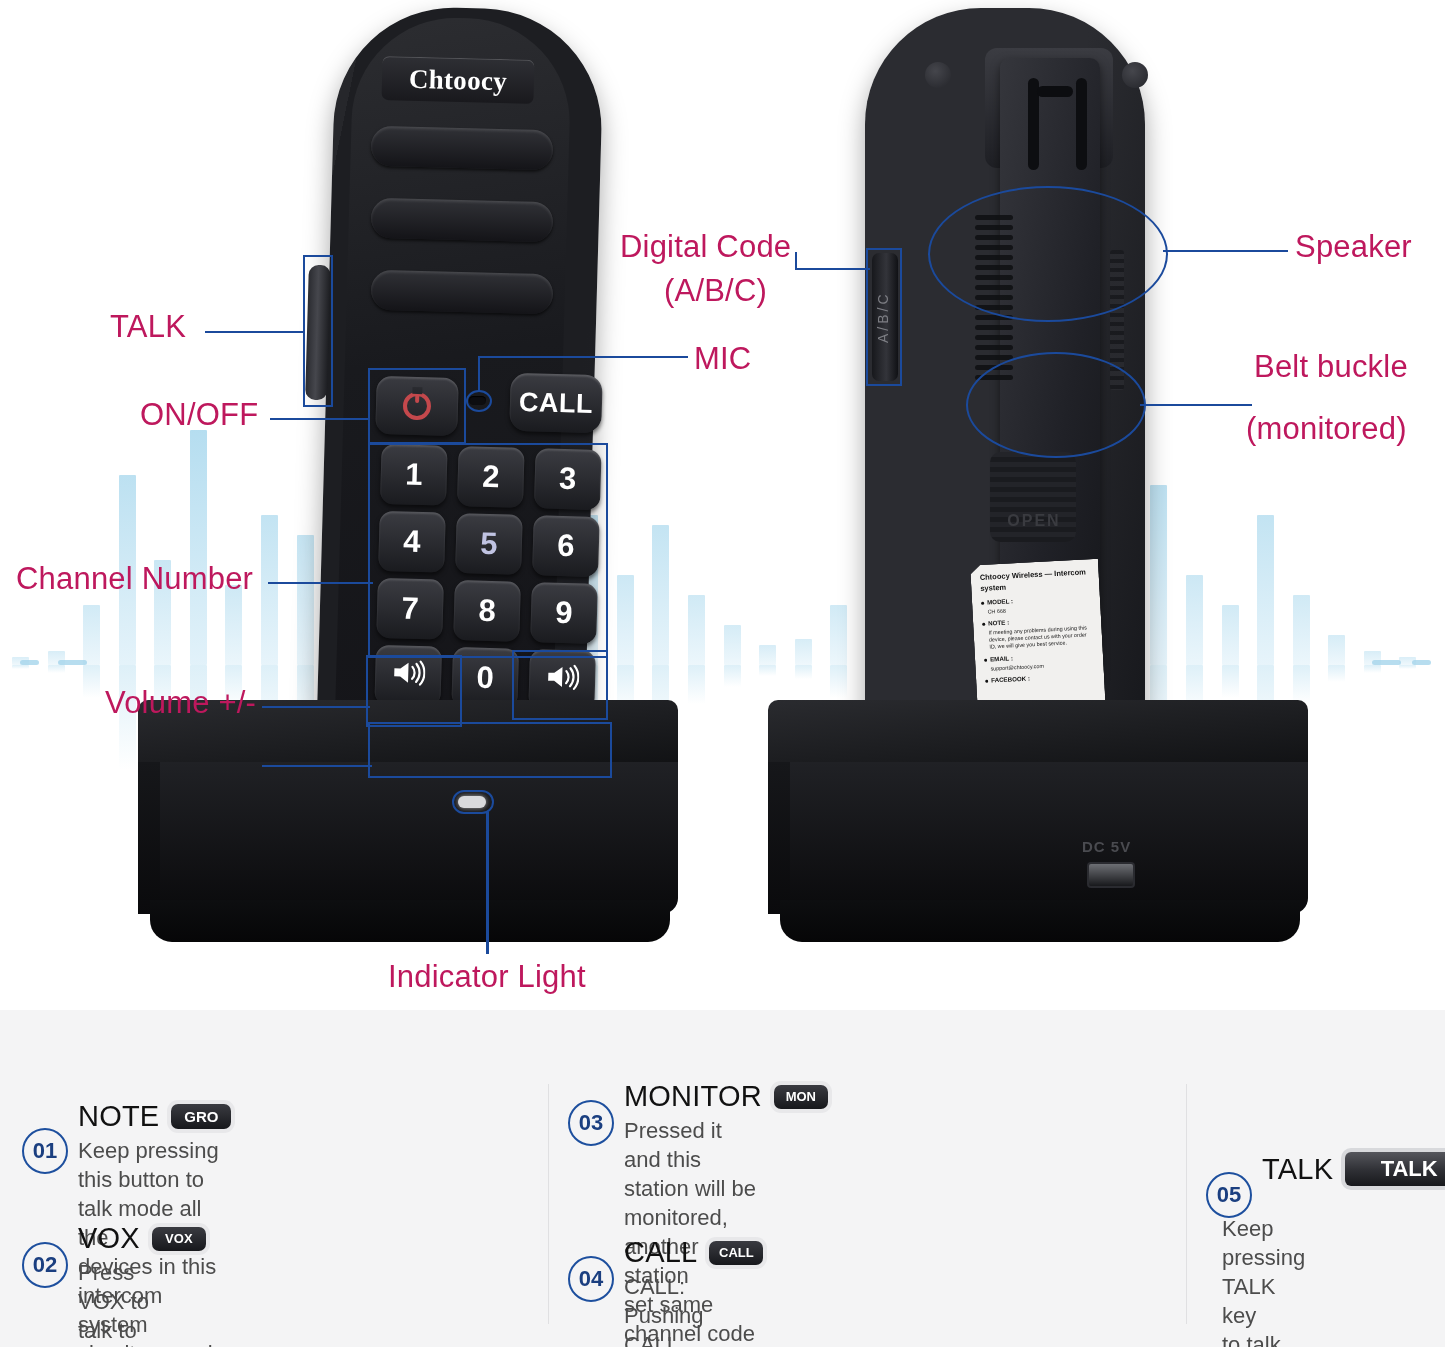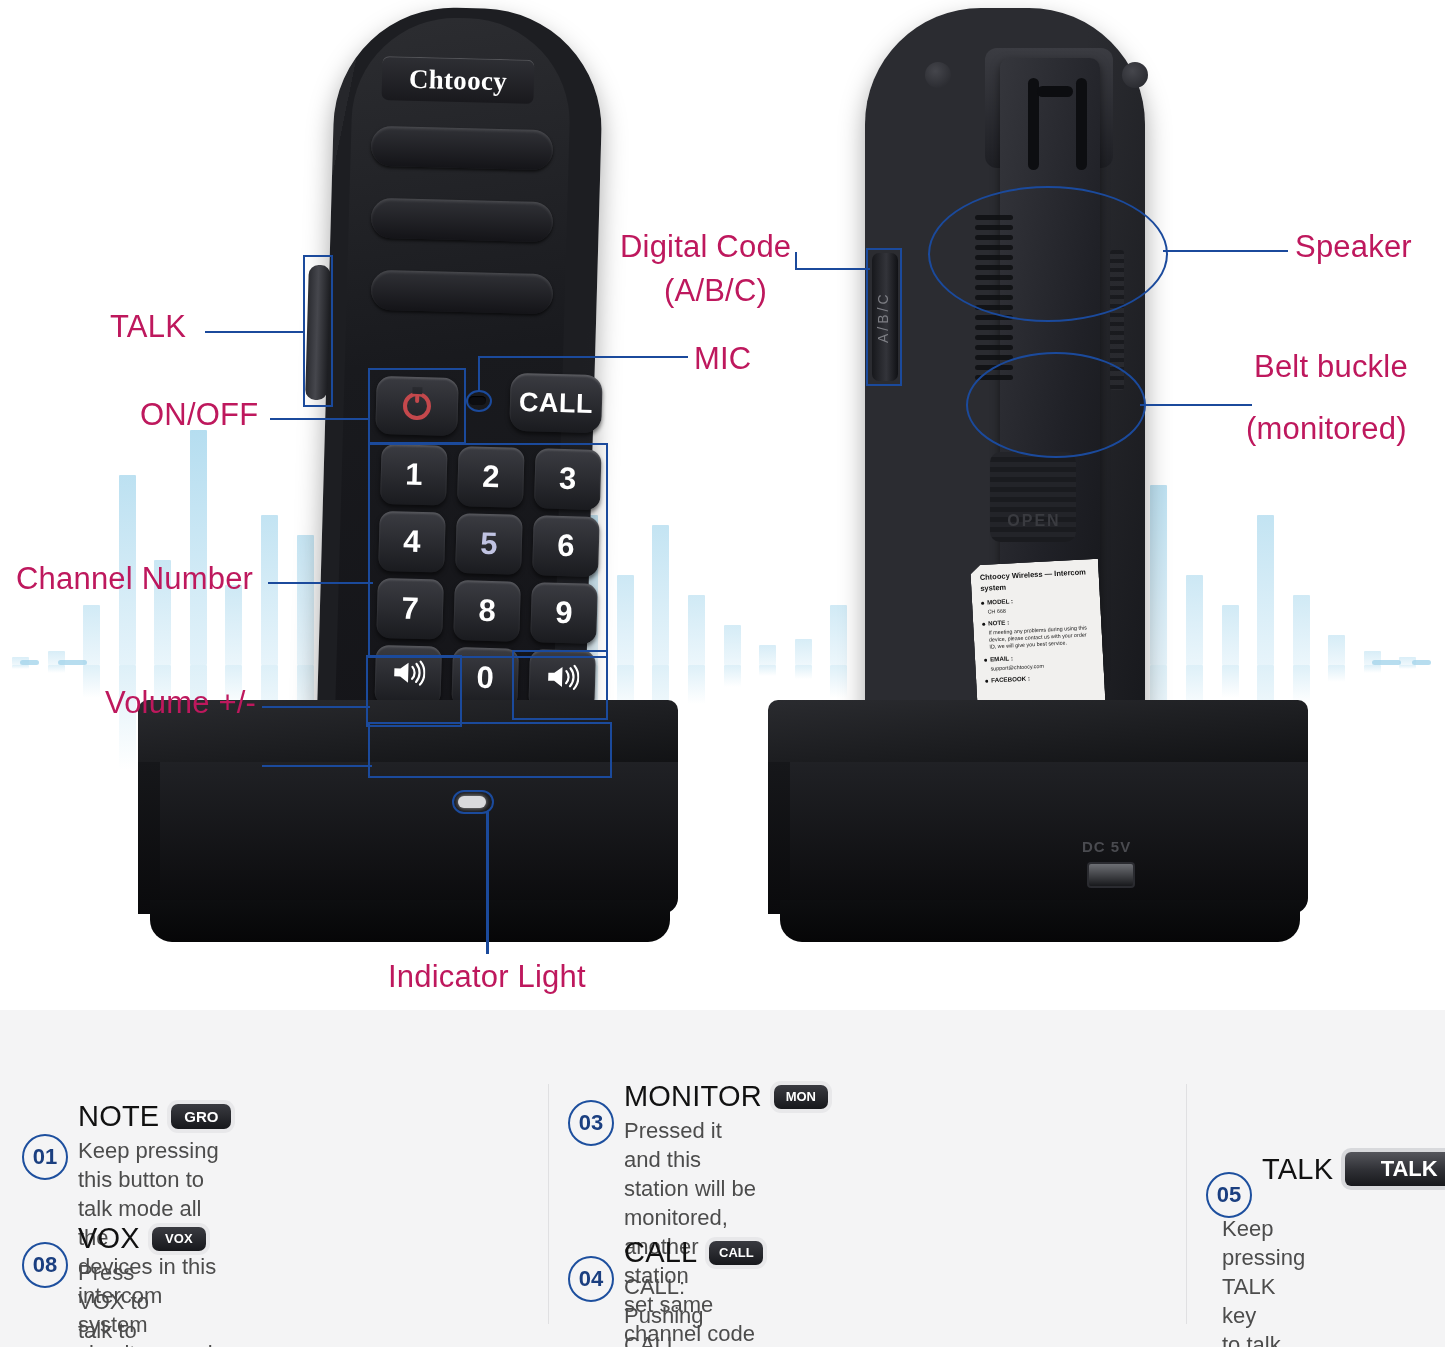--- a/index.html
+++ b/index.html
@@ -419,30 +419,30 @@
   <div class="box" style="left:452px;top:790px;width:42px;height:24px;border-radius:12px;"></div>
   <div class="leader v" style="left:486px;top:812px;height:142px;width:3px;"></div>
   <div class="lbl" style="left:388px;top:958px;">Indicator Light</div>
 </div>
 
 <div id="fkpanel">
   <div class="vdiv" style="left:548px;"></div>
   <div class="vdiv" style="left:1186px;"></div>
   <div id="fk-items">
       <div class="item" style="left: 22px; top: 96px;">
-        <div class="badge" style="top: 28px;">01</div>
+        <div class="badge" style="top: 22px;">01</div>
         <div class="ihead">
           <span class="nm">NOTE</span>
           <span class="chip sm">GRO</span>
         </div>
         <div class="ibody">Keep pressing this button to talk mode all the
 devices in this intercom system simultaneously.</div>
       </div>
       <div class="item" style="left: 22px; top: 218px;">
-        <div class="badge" style="top: 14px;">08</div>
+        <div class="badge" style="top: 14px;">02</div>
         <div class="ihead">
           <span class="nm">VOX</span>
           <span class="chip xs">VOX</span>
         </div>
         <div class="ibody">Press VOX to talk to another station
 handsfree, other side can reply to you
 directly by pressing TALK key. (Note:VOX
 need a voice to activate it)</div>
       </div>
       <div class="item" style="left: 568px; top: 76px;">

